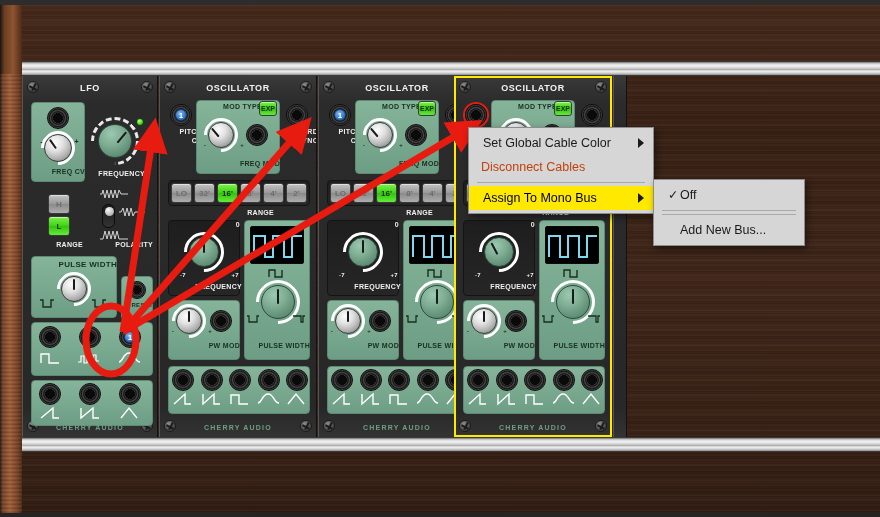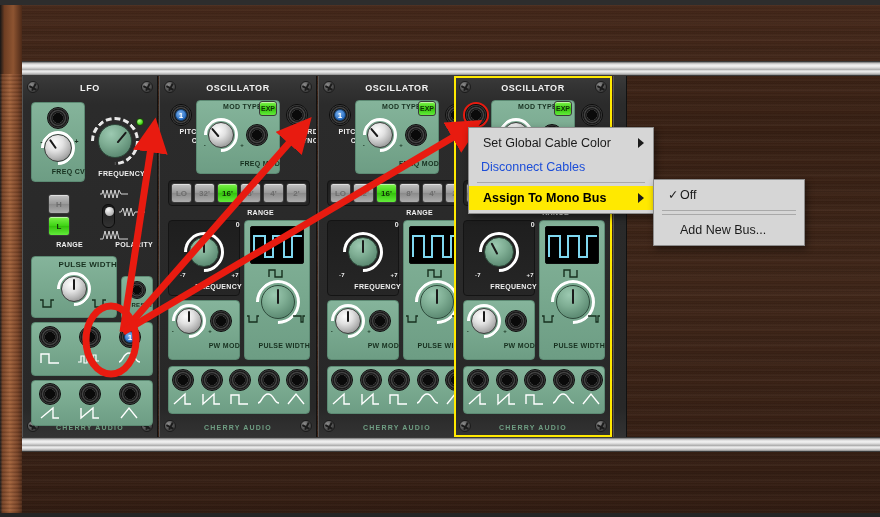--- a/index.html
+++ b/index.html
@@ -169,22 +169,22 @@
     position:absolute; z-index:60;
     background:#d6d6d6; border:1px solid #8d8d8d;
     box-shadow: 2px 3px 7px rgba(0,0,0,0.45);
     padding:3px 0;
     font-size:12.5px; color:#1a1a1a;
   }
   .mi {
     position:relative; height:24px; line-height:24px;
     padding:0 24px 0 14px; white-space:nowrap;
   }
-  .mi.disabled { color:#1d4ed8;padding-left:12px; }
-  .mi.hl { background:#ffe900; font-weight:bold; color:#000; }
+  .mi.disabled { color:#c2410c;padding-left:12px; }
+  .mi.hl { background:#ffe900; font-weight:normal; color:#000; }
   .mi .arrow {
     position:absolute; right:9px; top:50%; margin-top:-5px;
     width:0;height:0;border-left:6px solid #1a1a1a;
     border-top:5px solid transparent;border-bottom:5px solid transparent;
   }
   .mi.check { padding-left:14px; }
   .sep { height:1px; background:#a9a9a9; margin:3px 8px; }
   .mi .ck { display:inline-block; width:12px; }
 </style>
 </head>

